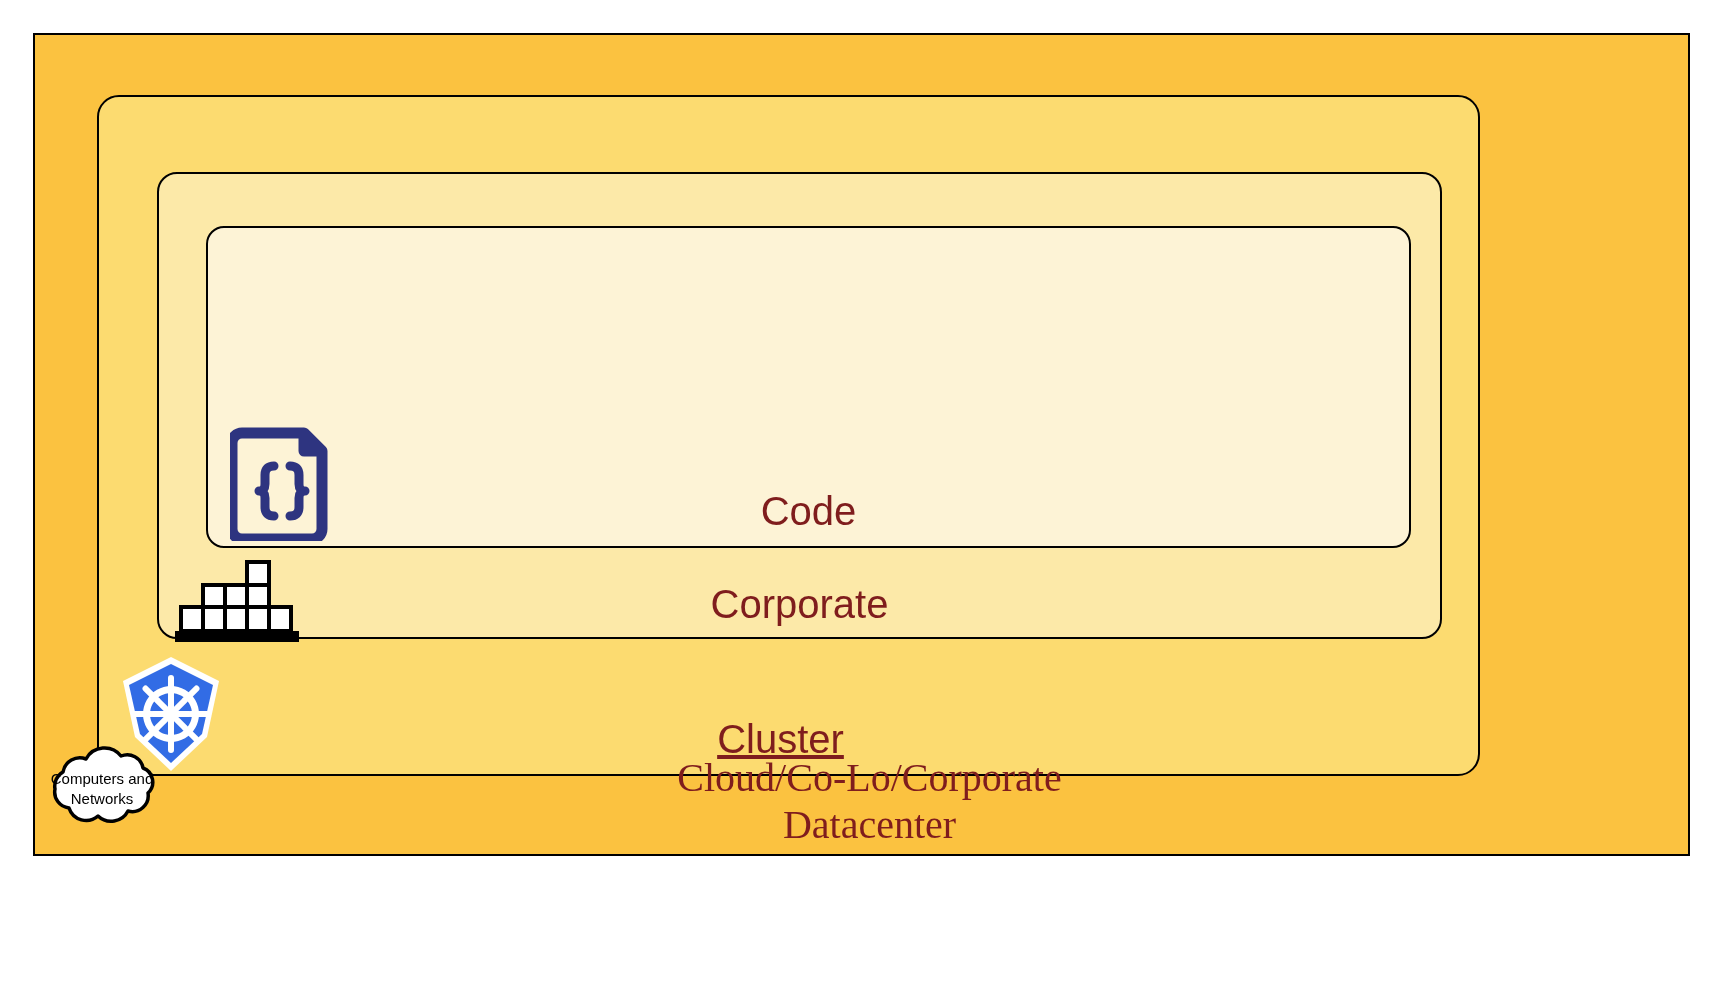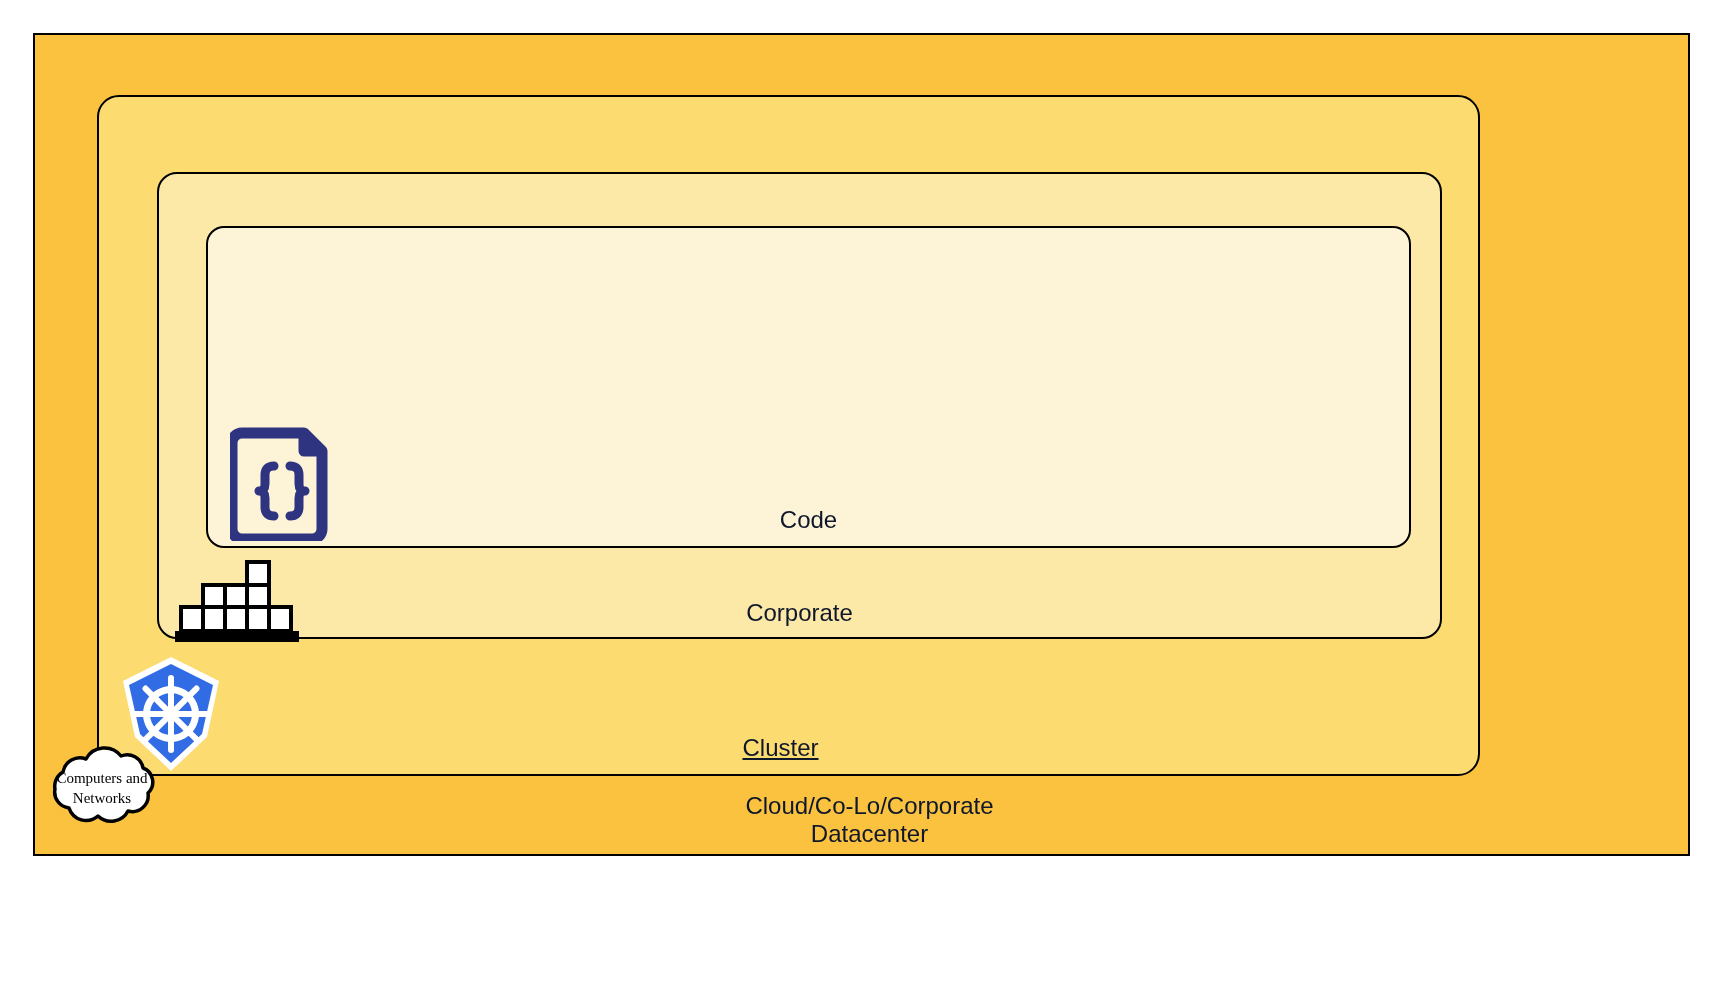--- a/index.html
+++ b/index.html
@@ -58,22 +58,22 @@
     top: 52px;
     width: 1205px;
     height: 322px;
     background: #FDF3D6;
     border-radius: 18px;
   }
 
   
   .layer-label {
     position: absolute;
-    color: #0f172a;
-    font-size: 24px;
+    color: #7f1d1d;
+    font-size: 40px;
     line-height: 1.16;
     text-align: center;
     white-space: pre-line;
     font-family: "Liberation Sans", sans-serif;
   }
 
   #label-code {
     left: 0;
     right: 0;
     bottom: 12px;
@@ -86,20 +86,21 @@
   #label-cluster {
     left: 0;
     right: 16px;
     bottom: 12px;
     text-decoration: underline;
   }
   #label-datacenter {
     left: 16px;
     right: 0;
     bottom: 6px;
+    font-family: Liberation Serif, serif;
   }
 
   
   #icon-code {
     position: absolute;
     left: 22px;
     top: 193px;
     width: 104px;
     height: 120px;
   }
@@ -139,21 +140,21 @@
     display: flex;
     flex-direction: column;
     align-items: center;
     justify-content: center;
     color: #000000;
     font-size: 15px;
     line-height: 1.28;
     text-align: center;
     white-space: pre-line;
     pointer-events: none;
-    font-family: Liberation Serif, serif;
+    font-family: Liberation Sans, sans-serif;
   }
 </style>
 </head>
 <body>
 
 <div id="canvas">
 
   <div class="layer" id="layer-datacenter">
 
     <div class="layer" id="layer-cluster">

